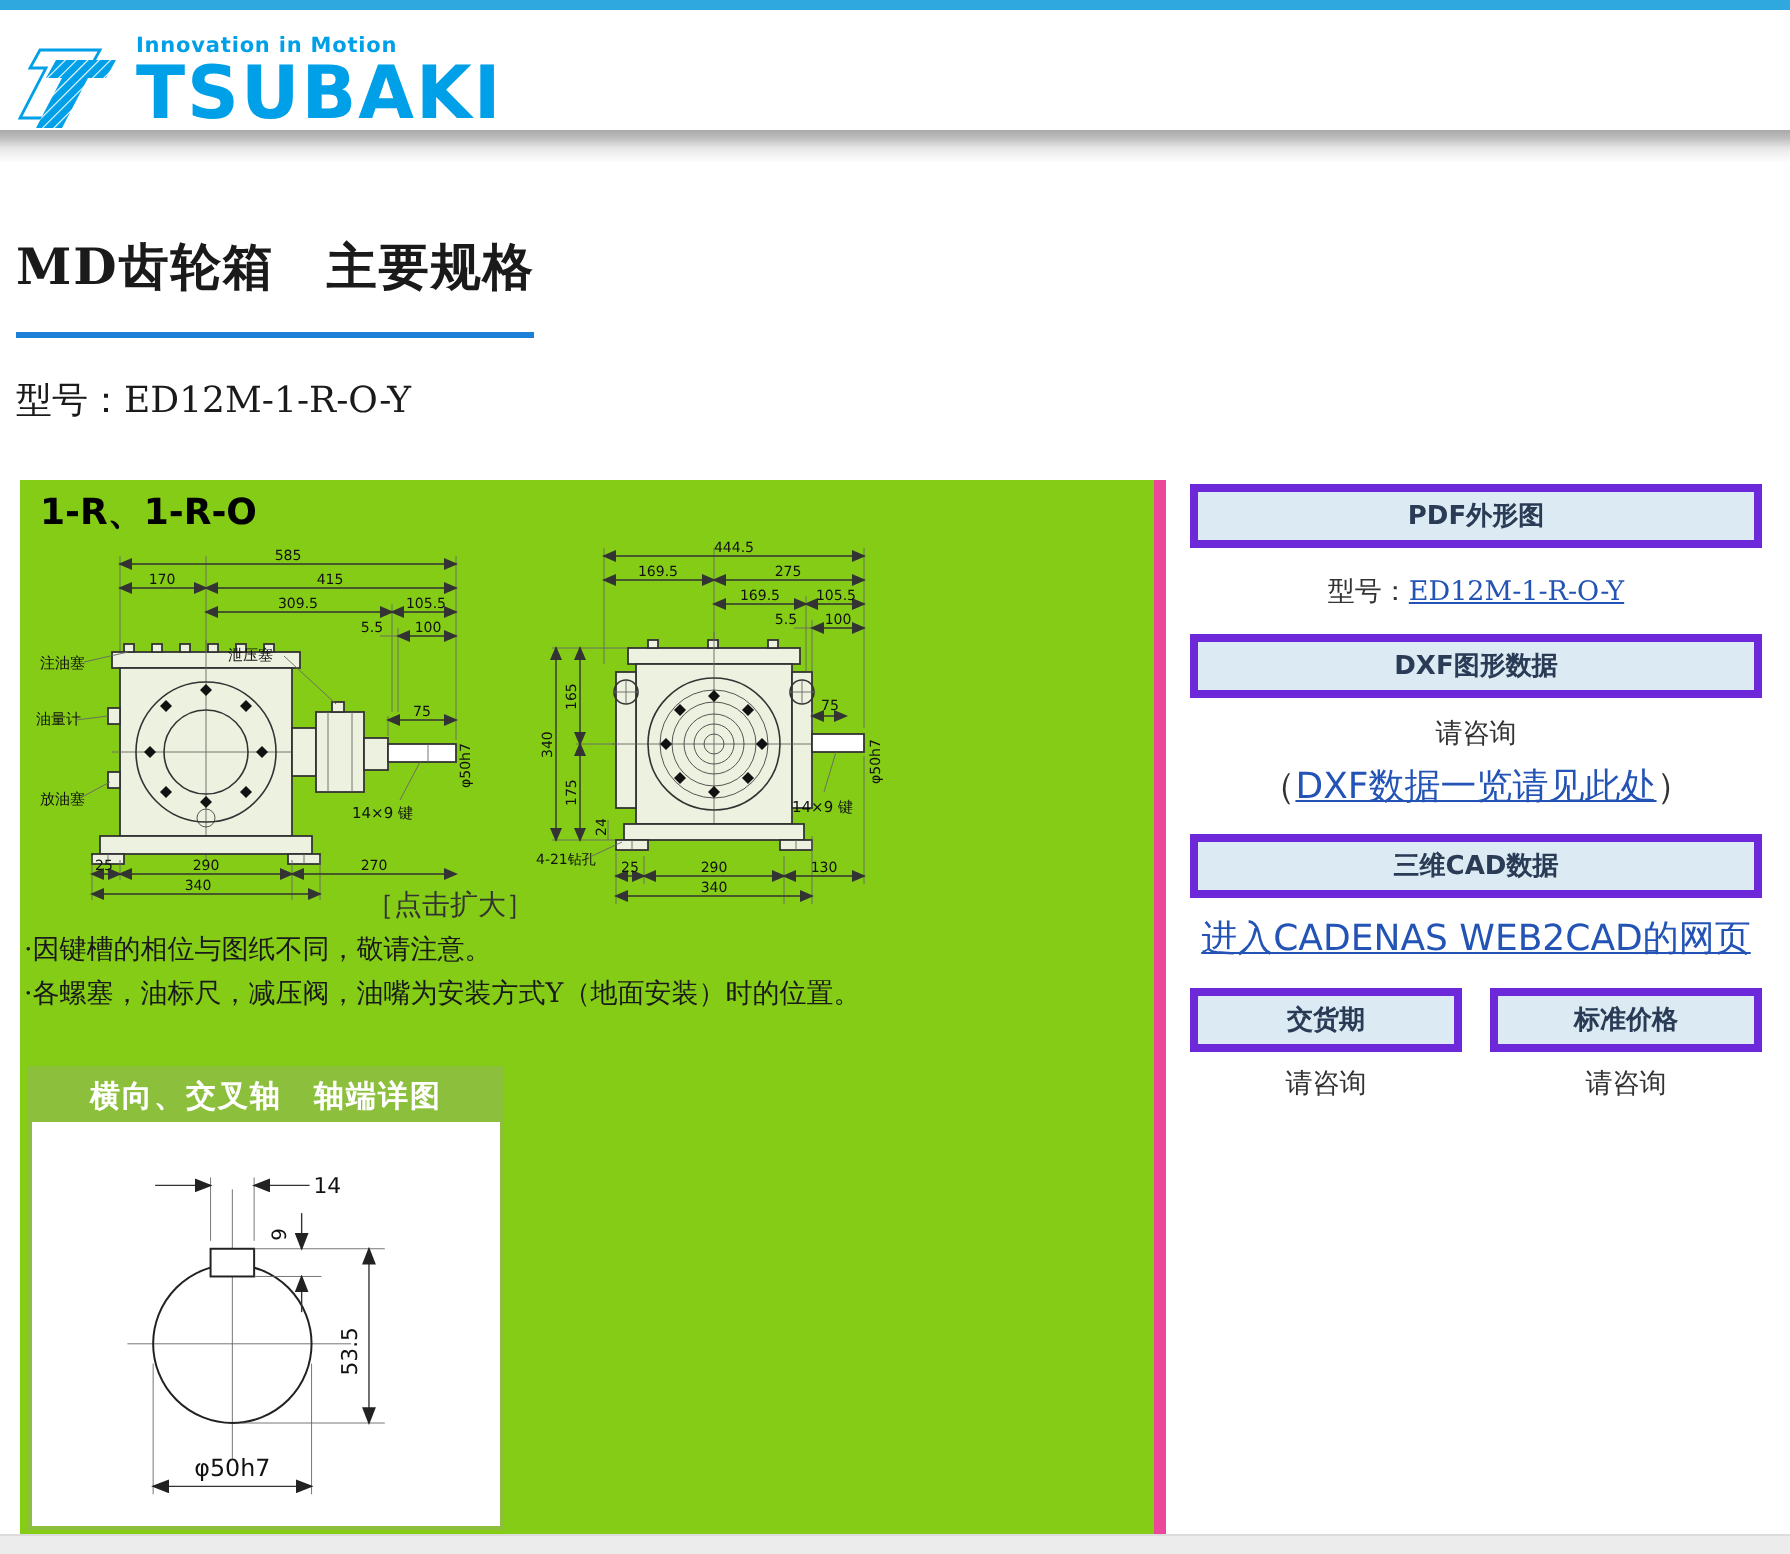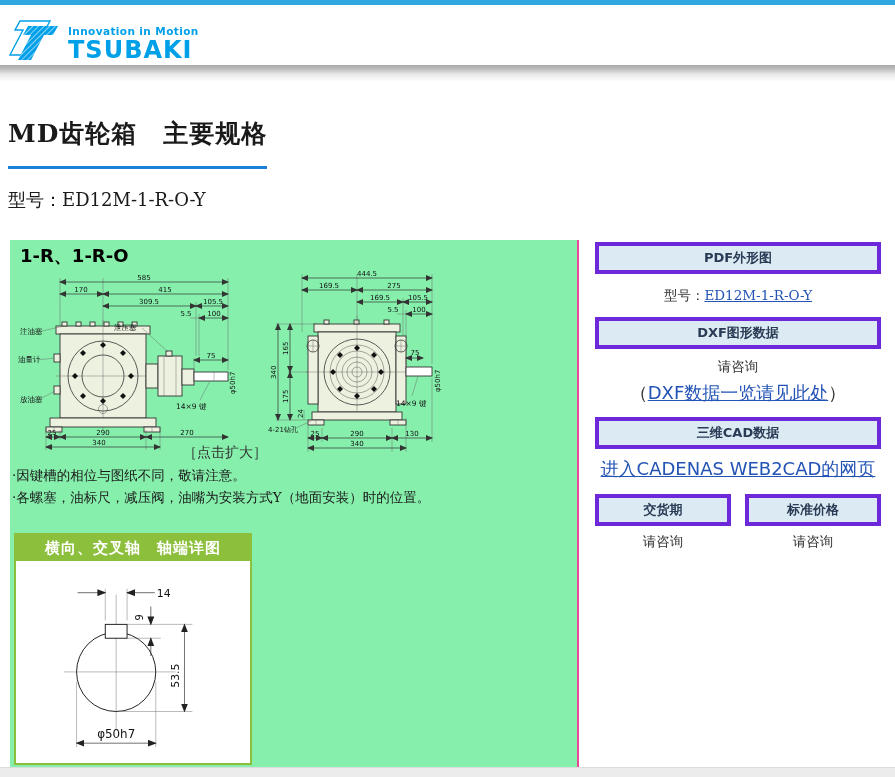--- a/index.html
+++ b/index.html
@@ -8,32 +8,32 @@
     background:#ffffff;
     font-family:"DejaVu Sans","Liberation Sans",sans-serif;
     color:#222;
   }
   
   .topbar{position:absolute;left:0;top:0;width:895px;height:5px;background:#2fa7df;}
   .header{position:absolute;left:0;top:5px;width:895px;height:60px;background:#fff;}
   .logo{position:absolute;left:8px;top:9px;display:flex;align-items:flex-end;cursor:pointer;}
   .logo-text{margin-left:6px;}
   .tagline{font-size:10.5px;font-weight:bold;color:#00A0E9;letter-spacing:.4px;margin-top:3px;}
-  .logotype{font-size:24px;font-weight:bold;color:#00A0E9;letter-spacing:1px;line-height:1;margin-top:1px;transform:scaleY(1.02);}
+  .logotype{font-size:36px;font-weight:bold;color:#00A0E9;letter-spacing:1px;line-height:1;margin-top:1px;transform:scaleY(1.02);}
   .divider{position:absolute;left:0;top:65px;width:895px;height:16px;
     background:linear-gradient(180deg,#a9a9a9 0,#bdbdbd 4px,#e7e7e7 9px,#fdfdfd 16px);}
   
   .page-title{position:absolute;left:8px;top:100px;font-family:"DejaVu Serif","Liberation Serif",serif;
     font-size:25px;color:#1a1a1a;letter-spacing:1px;
     border-bottom:3px solid #1b80d8;padding-bottom:16px;}
   .model-line{position:absolute;left:8px;top:188px;font-family:"DejaVu Serif","Liberation Serif",serif;
     font-size:18px;color:#1a1a1a;}
   
-  .panel{position:absolute;left:10px;top:240px;width:567px;height:528px;background:#86efac;
-    border-right:2px solid #ec4899;border-bottom:1px solid #e6e6e6;}
+  .panel{position:absolute;left:10px;top:240px;width:567px;height:528px;background:#84cc16;
+    border-right:6px solid #ec4899;border-bottom:1px solid #e6e6e6;}
   .fig-heading{position:absolute;left:10px;top:4px;font-size:18px;font-weight:bold;color:#000;}
   .figA{position:absolute;left:8px;top:30px;cursor:pointer;}
   .figB{position:absolute;left:256px;top:28px;cursor:pointer;}
   .caption{position:absolute;left:0;top:204px;width:430px;text-align:center;
     font-family:"DejaVu Serif","Liberation Serif",serif;font-size:14px;color:#333;}
   .notes{position:absolute;left:2px;top:224px;font-family:"DejaVu Serif","Liberation Serif",serif;
     font-size:13.5px;color:#1a1a1a;line-height:1.65;}
   
   .detail-box{position:absolute;left:4px;top:293px;width:234px;border:2px solid #8cbf3c;background:#fff;}
   .detail-header{background:#8cbf3c;color:#fff;font-weight:bold;font-size:15px;

